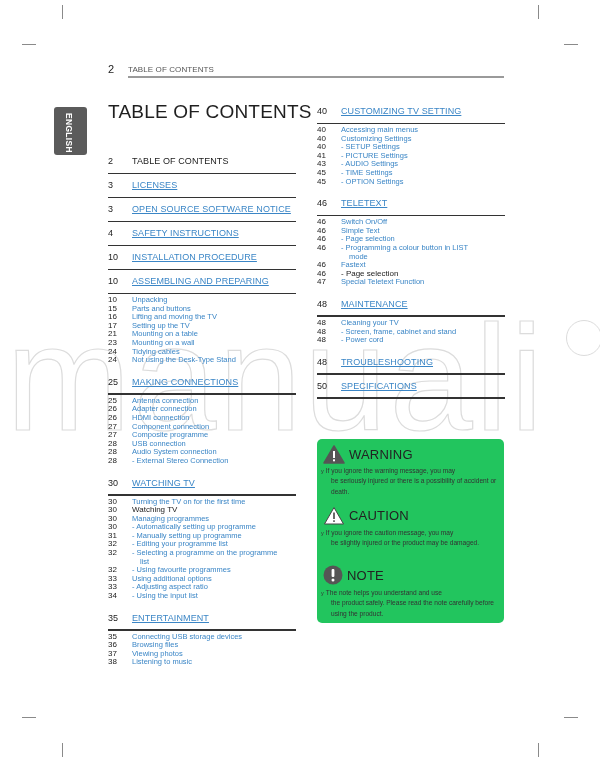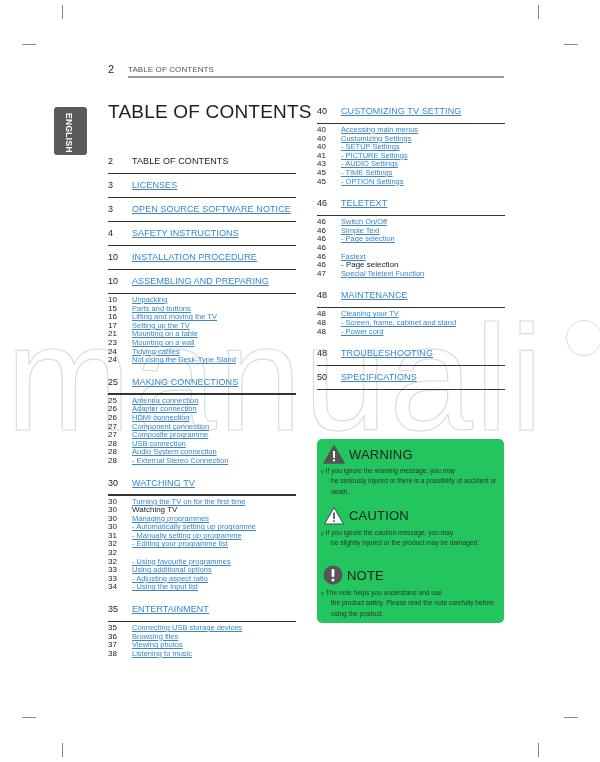--- a/index.html
+++ b/index.html
@@ -30,21 +30,21 @@
 
   .sec { position:relative; height:24px; }
   .sec .pg { position:absolute; left:0; top:6px; font-size:9px; color:#222; }
   .sec .lbl { position:absolute; left:24px; top:6px; font-size:9px; color:#3b86c6; text-decoration:underline; letter-spacing:0.1px;text-align:center; }
   .sec .lbl.plain { color:#222; text-decoration:none; }
   .sec .rule { position:absolute; left:0; bottom:0; width:188px; height:1.5px; background:#333; }
 
   .subs { padding:2px 0 6px 0; }
   .sub { position:relative; font-size:7.5px; line-height:8.6px; min-height:8.6px; }
   .sub .pg { position:absolute; left:0; top:0; color:#222; font-size:8px; }
-  .sub .lbl { display:block; margin-left:24px; color:#3b86c6; text-decoration:underline; }
+  .sub .lbl { display:block; margin-left:24px; color:#3b86c6; }
   .sub .lbl.plain { color:#222; text-decoration:none; font-size:8px; }
   .sub .lbl .wrap { display:block; padding-left:8px; }
 
   .notice { position:absolute; left:317px; top:439px; width:187px; height:184px; background:#22c55e; border-radius:5px; z-index:1; }
   .notice .hd { position:absolute; left:6px; display:flex; align-items:center; }
   .notice .hd .t { font-size:13px; color:#222; margin-left:4px; letter-spacing:0.2px; }
   .notice .body { position:absolute; left:4px; width:178px; font-size:6.6px; line-height:10.3px; color:#333; }
   .notice .body .b { font-size:5.5px; margin-right:2px; }
   .notice .body .rest { display:block; padding-left:10px; }
 </style>
@@ -206,20 +206,21 @@
       <div class="sub">
         <span class="pg">31</span>
         <span class="lbl"><span> - Manually setting up programme</span></span>
       </div>
       <div class="sub">
         <span class="pg">32</span>
         <span class="lbl"><span> - Editing your programme list</span></span>
       </div>
       <div class="sub">
         <span class="pg">32</span>
+        <span class="lbl"><span> - Selecting a programme on the programme</span><span class="wrap">list</span></span>
       </div>
       <div class="sub">
         <span class="pg">32</span>
         <span class="lbl"><span> - Using favourite programmes</span></span>
       </div>
       <div class="sub">
         <span class="pg">33</span>
         <span class="lbl"><span>Using additional options</span></span>
       </div>
       <div class="sub">
@@ -305,20 +306,21 @@
       <div class="sub">
         <span class="pg">46</span>
         <span class="lbl"><span>Simple Text</span></span>
       </div>
       <div class="sub">
         <span class="pg">46</span>
         <span class="lbl"><span> - Page selection</span></span>
       </div>
       <div class="sub">
         <span class="pg">46</span>
+        <span class="lbl"><span> - Programming a colour button in LIST</span><span class="wrap">mode</span></span>
       </div>
       <div class="sub">
         <span class="pg">46</span>
         <span class="lbl"><span>Fastext</span></span>
       </div>
       <div class="sub">
         <span class="pg">46</span>
         <span class="lbl plain"><span> - Page selection</span></span>
       </div>
       <div class="sub">

